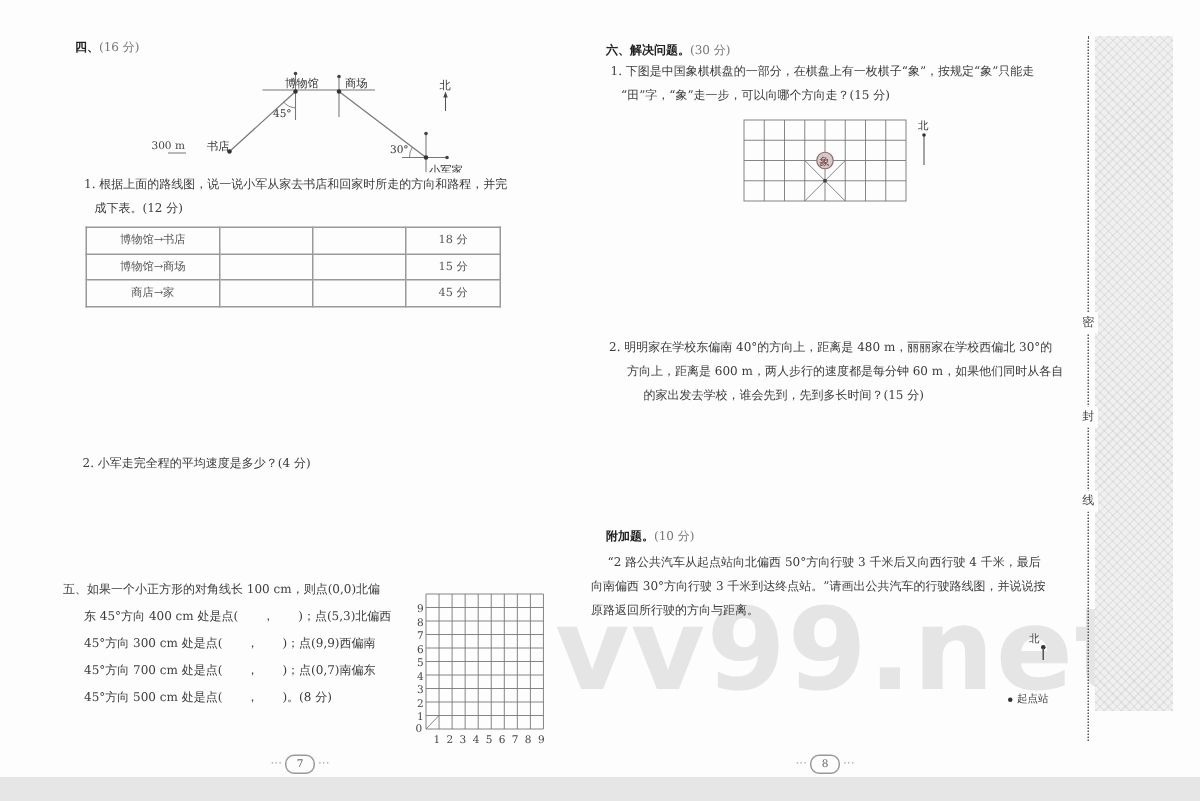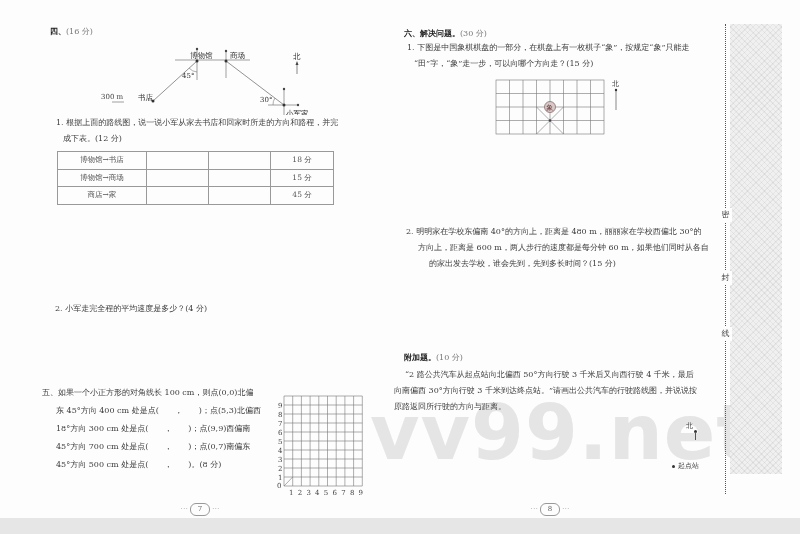--- a/index.html
+++ b/index.html
@@ -154,21 +154,21 @@
     <td></td>
     <td>45 分</td>
   </tr>
 </tbody>
   </table>
 
 <div class="abs t" style="left:55px;top:280px;margin-top:23px;">2. 小军走完全程的平均速度是多少？(4 分)</div>
 
 <div class="abs t" style="left:42px;top:387px;">五、如果一个小正方形的对角线长 100 cm，则点(0,0)北偏</div>
 <div class="abs t" style="left:56px;top:405px;">东 45°方向 400 cm 处是点(　　，　　)；点(5,3)北偏西</div>
-<div class="abs t" style="left:56px;top:423px;">18°方向 300 cm 处是点(　　，　　)；点(9,9)西偏南</div>
+<div class="abs t" style="left:56px;top:423px;">45°方向 300 cm 处是点(　　，　　)；点(9,9)西偏南</div>
 <div class="abs t" style="left:56px;top:441px;">45°方向 700 cm 处是点(　　，　　)；点(0,7)南偏东</div>
 <div class="abs t" style="left:56px;top:459px;">45°方向 500 cm 处是点(　　，　　)。(8 分)</div>
 
 <svg class="abs" style="left:276px;top:394px;" width="90" height="102">
   <g stroke="#777" stroke-width="0.6">
     <line x1="8" y1="2" x2="8" y2="92"></line>
       <line x1="16.7" y1="2" x2="16.7" y2="92"></line>
     <line x1="25.4" y1="2" x2="25.4" y2="92"></line>
       <line x1="34.1" y1="2" x2="34.1" y2="92"></line>
     <line x1="42.8" y1="2" x2="42.8" y2="92"></line>

